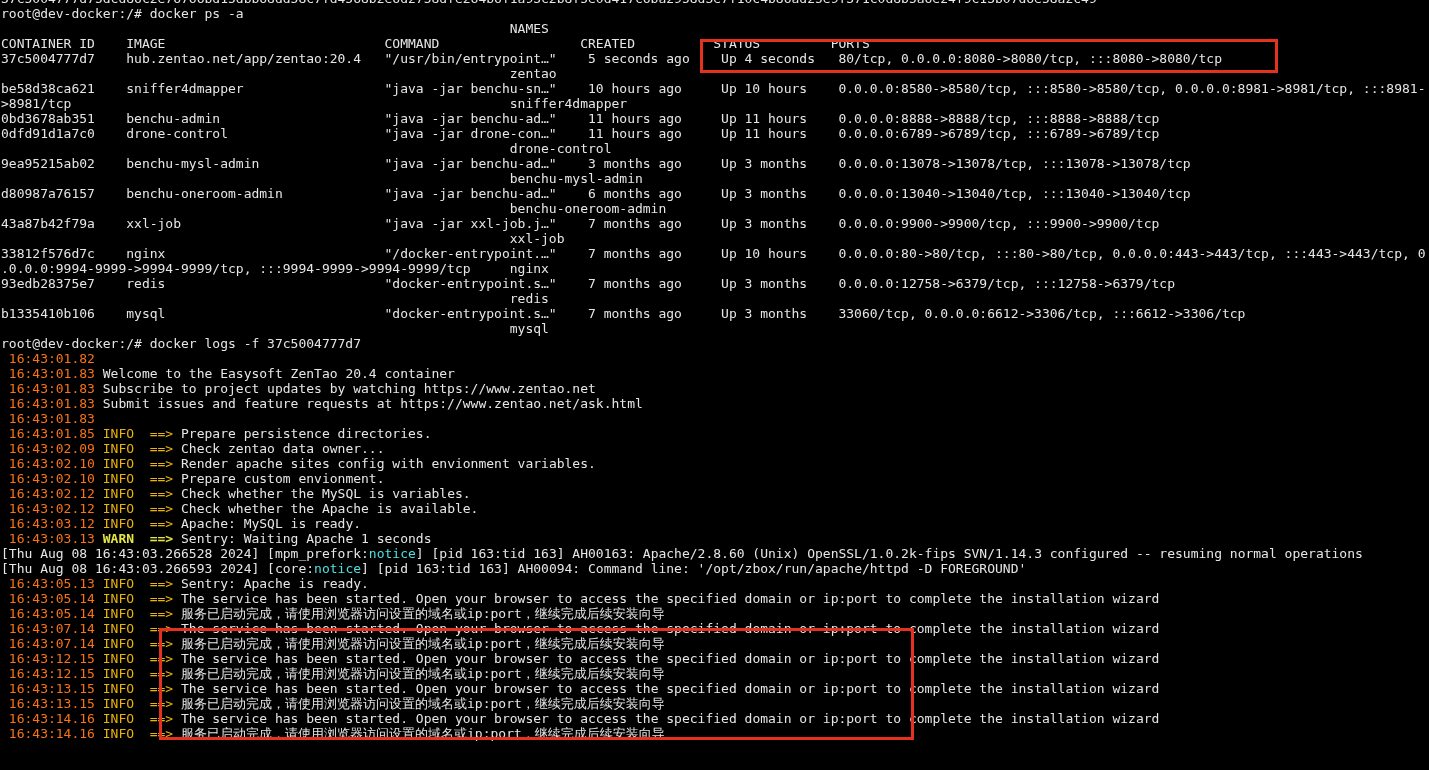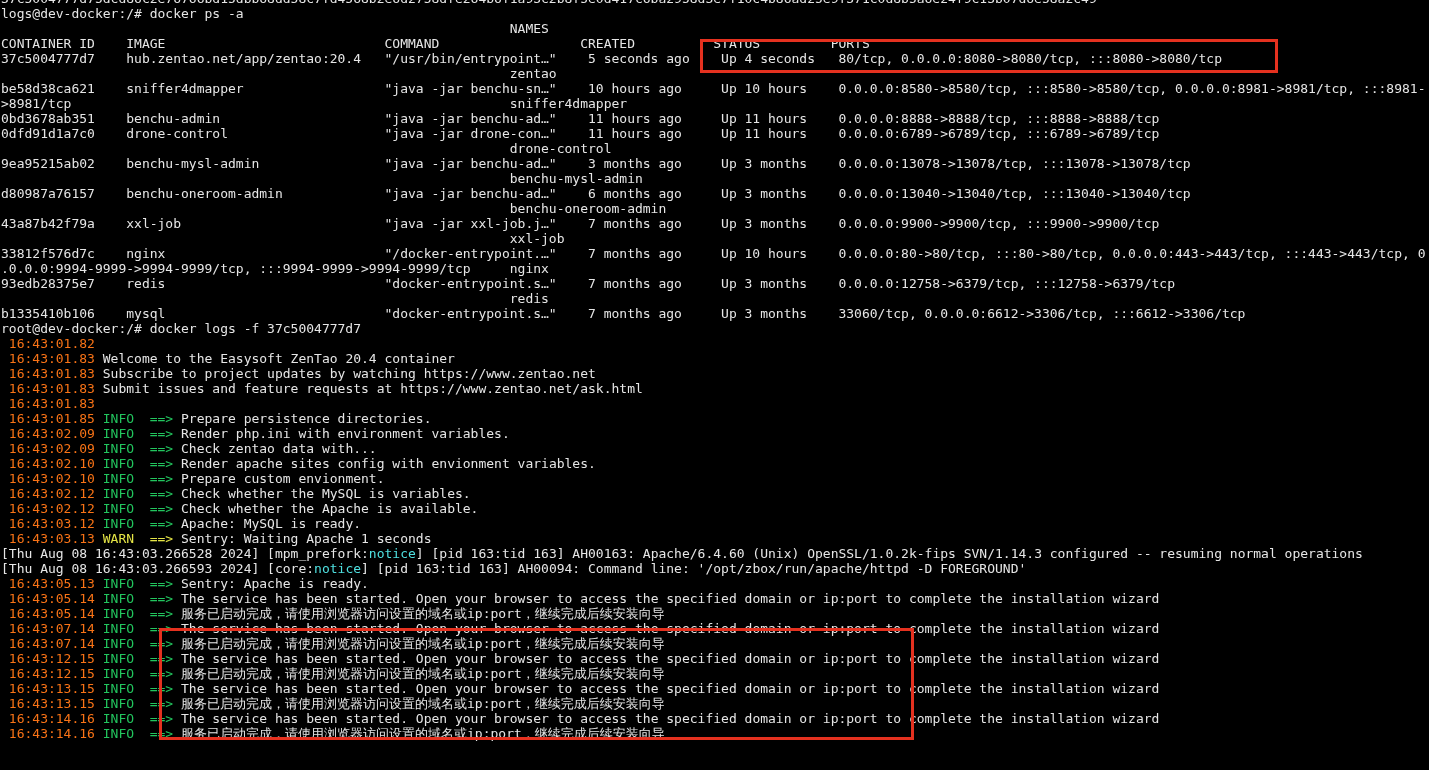--- a/index.html
+++ b/index.html
@@ -4,72 +4,72 @@
 <style>
   html,body{margin:0;padding:0;}
   body{
     width:1429px;height:770px;background:#000000;overflow:hidden;position:relative;
     font-family:"DejaVu Sans Mono","Liberation Mono",monospace;
     font-size:13px;line-height:15px;color:#e6e6e6;
   }
   .term{position:absolute;top:-9px;left:1px;width:1428px;}
   .ln{height:15px;white-space:pre;overflow:hidden;}
   .mag{color:#f97316;}
-  .grn{color:#22c55e;text-align:center;}
-  .yel{color:#e5e546;}
+  .grn{color:#eab308;text-align:center;}
+  .yel{color:#e5e546;font-weight:bold;}
   .cyn{color:#4fe0e0;}
   .hl{position:absolute;border:3px solid #e5311f;box-sizing:border-box;pointer-events:none;z-index:5;}
   #hl-status{left:700px;top:39px;width:578px;height:34px;}
   #hl-service{left:159px;top:628px;width:755px;height:112px;}
 </style>
 </head>
 <body>
 
 <div class="term">
   <div class="ln">37c5004777d75dcd86c2e76766bd15dbb68dd58c7fd4568b2e6d2758dfe264b6f1a93c2b8f5e0d417c6ba2958d3e7f10c4b86ad25e9f371c0d8b5a6e24f9c13b07d6e58a2c49</div>
-  <div class="ln">logs@dev-docker:/# docker ps -a</div>
+  <div class="ln">root@dev-docker:/# docker ps -a</div>
   <div class="ln">                                                                 NAMES</div>
   <div class="ln">CONTAINER ID    IMAGE                            COMMAND                  CREATED          STATUS         PORTS</div>
   <div class="ln">37c5004777d7    hub.zentao.net/app/zentao:20.4   "/usr/bin/entrypoint…"    5 seconds ago    Up 4 seconds   80/tcp, 0.0.0.0:8080-&gt;8080/tcp, :::8080-&gt;8080/tcp</div>
   <div class="ln">                                                                 zentao</div>
   <div class="ln">be58d38ca621    sniffer4dmapper                  "java -jar benchu-sn…"    10 hours ago     Up 10 hours    0.0.0.0:8580-&gt;8580/tcp, :::8580-&gt;8580/tcp, 0.0.0.0:8981-&gt;8981/tcp, :::8981-</div>
   <div class="ln">&gt;8981/tcp                                                        sniffer4dmapper</div>
   <div class="ln">0bd3678ab351    benchu-admin                     "java -jar benchu-ad…"    11 hours ago     Up 11 hours    0.0.0.0:8888-&gt;8888/tcp, :::8888-&gt;8888/tcp</div>
   <div class="ln">0dfd91d1a7c0    drone-control                    "java -jar drone-con…"    11 hours ago     Up 11 hours    0.0.0.0:6789-&gt;6789/tcp, :::6789-&gt;6789/tcp</div>
   <div class="ln">                                                                 drone-control</div>
   <div class="ln">9ea95215ab02    benchu-mysl-admin                "java -jar benchu-ad…"    3 months ago     Up 3 months    0.0.0.0:13078-&gt;13078/tcp, :::13078-&gt;13078/tcp</div>
   <div class="ln">                                                                 benchu-mysl-admin</div>
   <div class="ln">d80987a76157    benchu-oneroom-admin             "java -jar benchu-ad…"    6 months ago     Up 3 months    0.0.0.0:13040-&gt;13040/tcp, :::13040-&gt;13040/tcp</div>
   <div class="ln">                                                                 benchu-oneroom-admin</div>
   <div class="ln">43a87b42f79a    xxl-job                          "java -jar xxl-job.j…"    7 months ago     Up 3 months    0.0.0.0:9900-&gt;9900/tcp, :::9900-&gt;9900/tcp</div>
   <div class="ln">                                                                 xxl-job</div>
   <div class="ln">33812f576d7c    nginx                            "/docker-entrypoint.…"    7 months ago     Up 10 hours    0.0.0.0:80-&gt;80/tcp, :::80-&gt;80/tcp, 0.0.0.0:443-&gt;443/tcp, :::443-&gt;443/tcp, 0</div>
   <div class="ln">.0.0.0:9994-9999-&gt;9994-9999/tcp, :::9994-9999-&gt;9994-9999/tcp     nginx</div>
   <div class="ln">93edb28375e7    redis                            "docker-entrypoint.s…"    7 months ago     Up 3 months    0.0.0.0:12758-&gt;6379/tcp, :::12758-&gt;6379/tcp</div>
   <div class="ln">                                                                 redis</div>
   <div class="ln">b1335410b106    mysql                            "docker-entrypoint.s…"    7 months ago     Up 3 months    33060/tcp, 0.0.0.0:6612-&gt;3306/tcp, :::6612-&gt;3306/tcp</div>
+  <div class="ln">                                                                 mysql</div>
 
   <div class="ln">root@dev-docker:/# docker logs -f 37c5004777d7</div>
 
   <div class="ln"><span class="mag"> 16:43:01.82</span><span class="grn"></span><span></span></div>
   <div class="ln"><span class="mag"> 16:43:01.83 </span><span class="grn"></span><span>Welcome to the Easysoft ZenTao 20.4 container</span></div>
   <div class="ln"><span class="mag"> 16:43:01.83 </span><span class="grn"></span><span>Subscribe to project updates by watching https://www.zentao.net</span></div>
   <div class="ln"><span class="mag"> 16:43:01.83 </span><span class="grn"></span><span>Submit issues and feature requests at https://www.zentao.net/ask.html</span></div>
   <div class="ln"><span class="mag"> 16:43:01.83</span><span class="grn"></span><span></span></div>
   <div class="ln"><span class="mag"> 16:43:01.85 </span><span class="grn">INFO  ==&gt; </span><span>Prepare persistence directories.</span></div>
-  <div class="ln"><span class="mag"> 16:43:02.09 </span><span class="grn">INFO  ==&gt; </span><span>Render php.ini with environment variables.</span></div>
-  <div class="ln"><span class="mag"> 16:43:02.09 </span><span class="grn">INFO  ==&gt; </span><span>Check zentao data with...</span></div>
+  <div class="ln"><span class="mag"> 16:43:02.09 </span><span class="grn">INFO  ==&gt; </span><span>Check zentao data owner...</span></div>
   <div class="ln"><span class="mag"> 16:43:02.10 </span><span class="grn">INFO  ==&gt; </span><span>Render apache sites config with envionment variables.</span></div>
   <div class="ln"><span class="mag"> 16:43:02.10 </span><span class="grn">INFO  ==&gt; </span><span>Prepare custom envionment.</span></div>
   <div class="ln"><span class="mag"> 16:43:02.12 </span><span class="grn">INFO  ==&gt; </span><span>Check whether the MySQL is variables.</span></div>
   <div class="ln"><span class="mag"> 16:43:02.12 </span><span class="grn">INFO  ==&gt; </span><span>Check whether the Apache is available.</span></div>
   <div class="ln"><span class="mag"> 16:43:03.12 </span><span class="grn">INFO  ==&gt; </span><span>Apache: MySQL is ready.</span></div>
   <div class="ln"><span class="mag"> 16:43:03.13 </span><span class="yel">WARN  ==&gt; </span><span>Sentry: Waiting Apache 1 seconds</span></div>
 
-  <div class="ln"><span>[Thu Aug 08 16:43:03.266528 2024] [mpm_prefork:</span><span class="cyn">notice</span><span>] [pid 163:tid 163] AH00163: Apache/6.4.60 (Unix) OpenSSL/1.0.2k-fips SVN/1.14.3 configured -- resuming normal operations</span></div>
+  <div class="ln"><span>[Thu Aug 08 16:43:03.266528 2024] [mpm_prefork:</span><span class="cyn">notice</span><span>] [pid 163:tid 163] AH00163: Apache/2.8.60 (Unix) OpenSSL/1.0.2k-fips SVN/1.14.3 configured -- resuming normal operations</span></div>
   <div class="ln"><span>[Thu Aug 08 16:43:03.266593 2024] [core:</span><span class="cyn">notice</span><span>] [pid 163:tid 163] AH00094: Command line: '/opt/zbox/run/apache/httpd -D FOREGROUND'</span></div>
 
   <div class="ln"><span class="mag"> 16:43:05.13 </span><span class="grn">INFO  ==&gt; </span><span>Sentry: Apache is ready.</span></div>
   <div class="ln"><span class="mag"> 16:43:05.14 </span><span class="grn">INFO  ==&gt; </span><span>The service has been started. Open your browser to access the specified domain or ip:port to complete the installation wizard</span></div>
   <div class="ln"><span class="mag"> 16:43:05.14 </span><span class="grn">INFO  ==&gt; </span><span>服务已启动完成，请使用浏览器访问设置的域名或ip:port，继续完成后续安装向导</span></div>
   <div class="ln"><span class="mag"> 16:43:07.14 </span><span class="grn">INFO  ==&gt; </span><span>The service has been started. Open your browser to access the specified domain or ip:port to complete the installation wizard</span></div>
   <div class="ln"><span class="mag"> 16:43:07.14 </span><span class="grn">INFO  ==&gt; </span><span>服务已启动完成，请使用浏览器访问设置的域名或ip:port，继续完成后续安装向导</span></div>
   <div class="ln"><span class="mag"> 16:43:12.15 </span><span class="grn">INFO  ==&gt; </span><span>The service has been started. Open your browser to access the specified domain or ip:port to complete the installation wizard</span></div>
   <div class="ln"><span class="mag"> 16:43:12.15 </span><span class="grn">INFO  ==&gt; </span><span>服务已启动完成，请使用浏览器访问设置的域名或ip:port，继续完成后续安装向导</span></div>
   <div class="ln"><span class="mag"> 16:43:13.15 </span><span class="grn">INFO  ==&gt; </span><span>The service has been started. Open your browser to access the specified domain or ip:port to complete the installation wizard</span></div>

